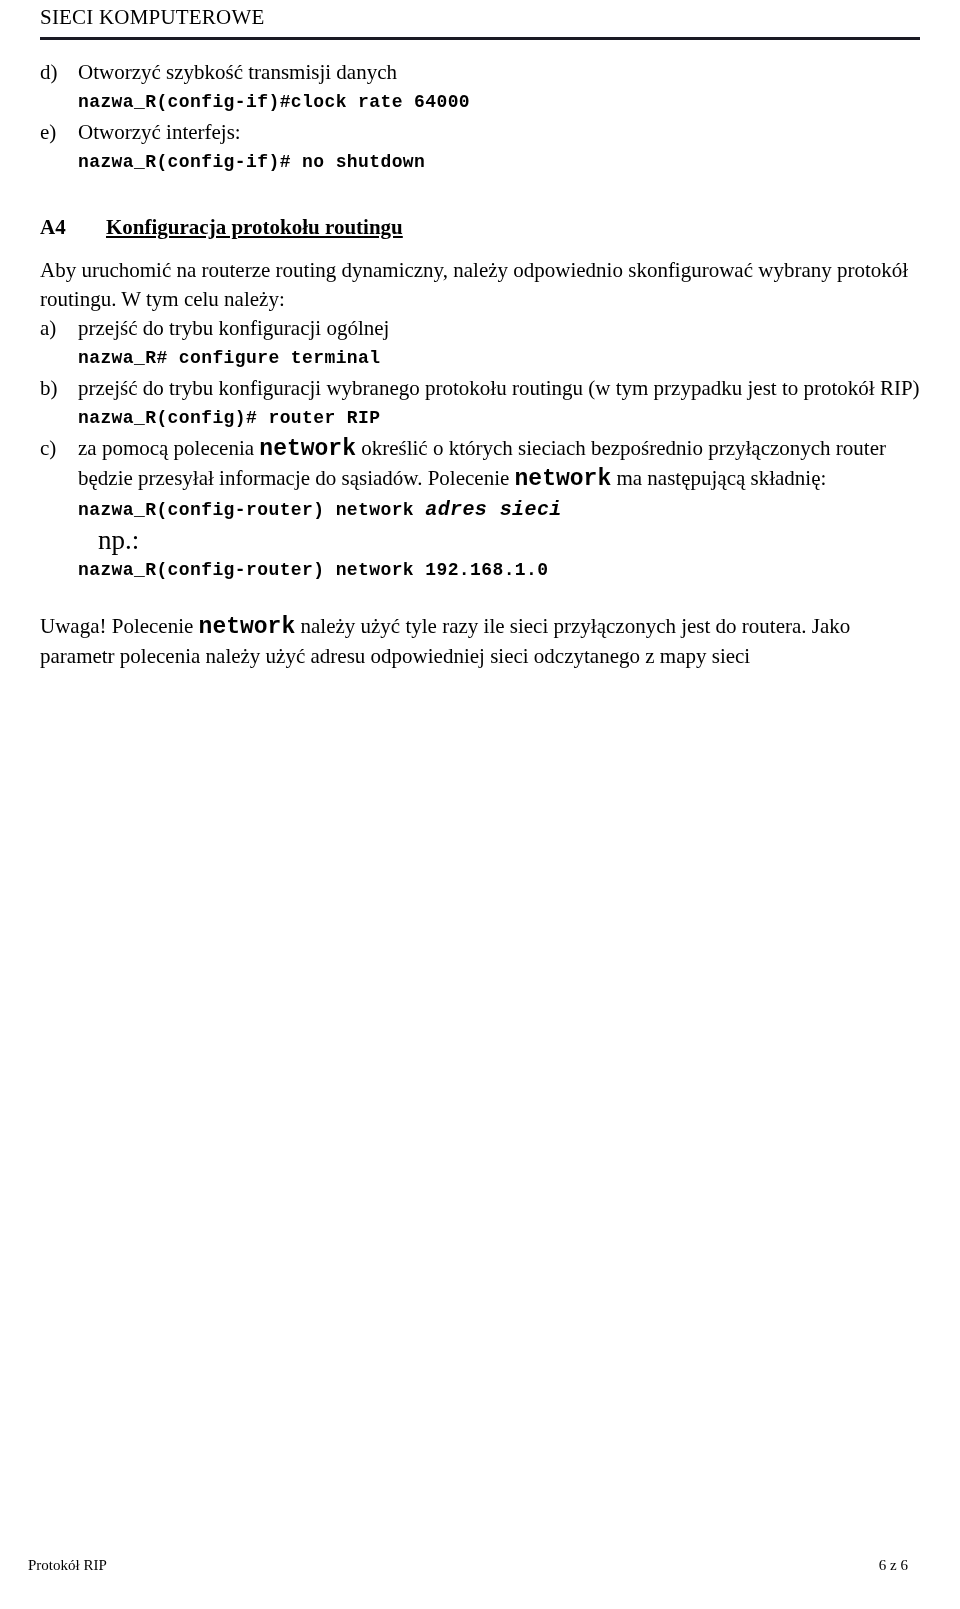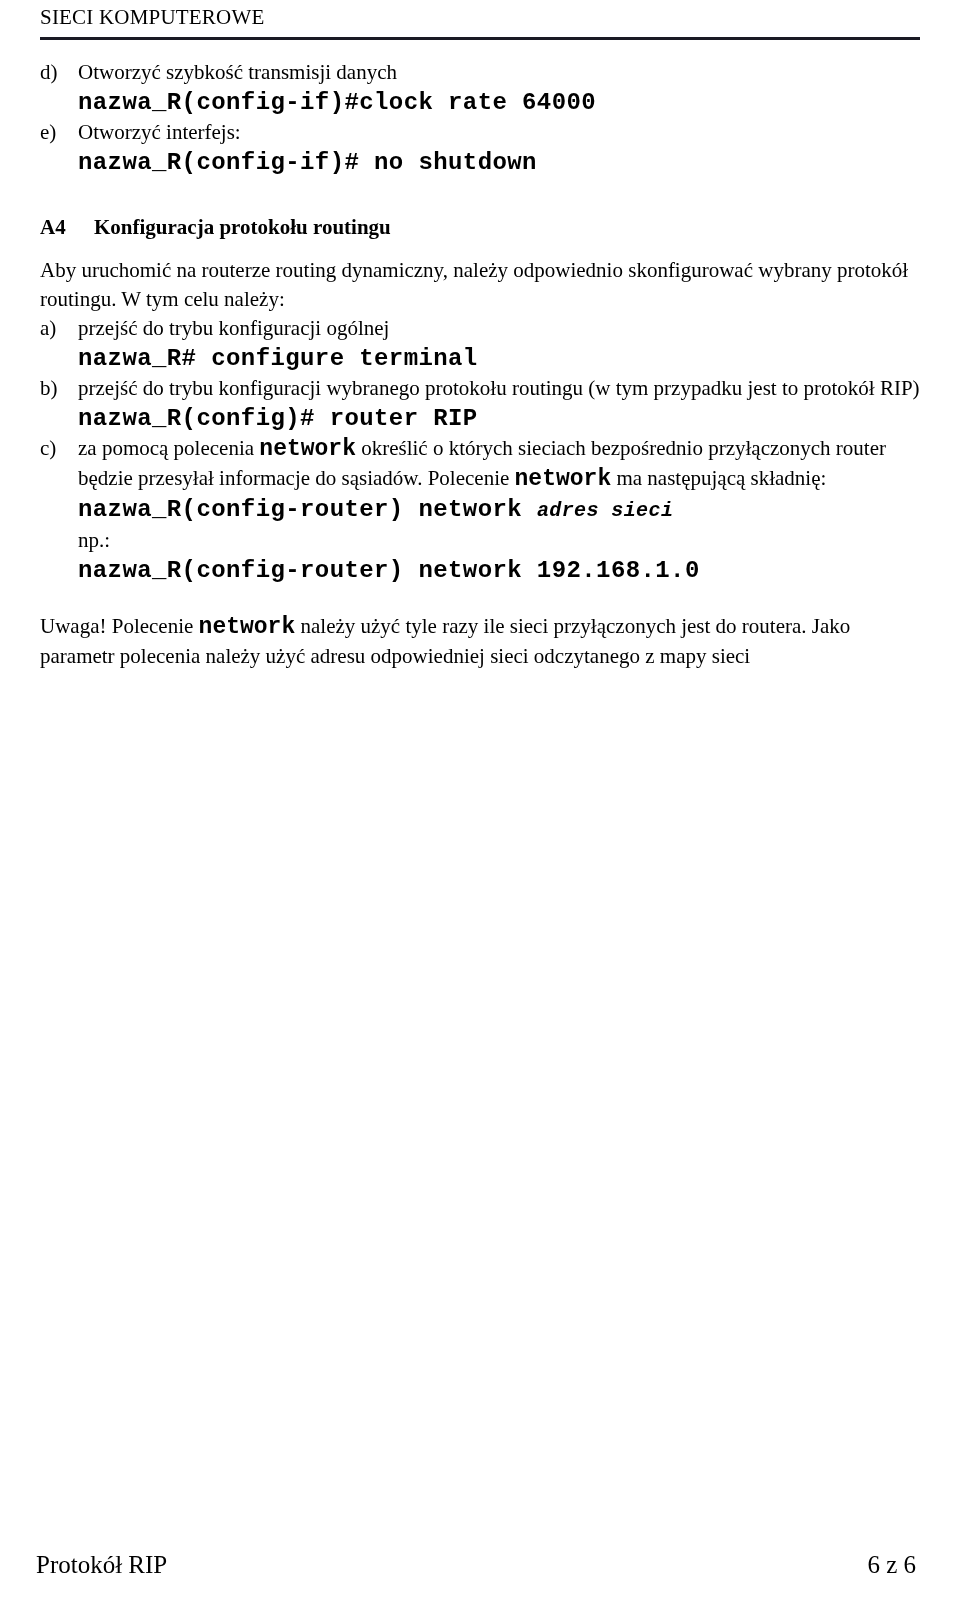--- a/index.html
+++ b/index.html
@@ -57,21 +57,21 @@
   .para {
     font-size: 21px;
     line-height: 29px;
     text-align: left;
     margin: 0;
   }
 
   .mono {
     font-family: "Liberation Mono", "DejaVu Sans Mono", monospace;
     font-weight: bold;
-    font-size: 24px;
+    font-size: 18px;
     letter-spacing: 0.4px;
   }
   .mono-ital {
     font-family: "Liberation Mono", "DejaVu Sans Mono", monospace;
     font-weight: bold;
     font-style: italic;
     font-size: 20px;
     letter-spacing: 0.4px;
   }
   .mono-inline {
@@ -97,54 +97,55 @@
     flex: 1 1 auto;
     font-size: 21px;
     line-height: 29px;
   }
   .cmdline {
     margin-left: 38px;
     line-height: 31px;
     white-space: nowrap;
   }
   .plainline {
-    margin-left: 38px;
-    font-size: 21px;
+    margin-left: 58px;
+    font-size: 27px;
     line-height: 29px;
   }
 
   
   .section-head {
     display: flex;
     align-items: baseline;
     font-weight: bold;
     font-size: 21px;
     line-height: 30px;
     margin: 0;
+    gap: 12px;
   }
   .section-num {
     width: 54px;
     flex: 0 0 54px;
   }
-  .section-title { flex: 1 1 auto; }
+  .section-title { flex: 1 1 auto; text-decoration: underline; }
 
   .gap-sm { height: 14px; }
   .gap-md { height: 26px; }
   .gap-lg { height: 34px; }
 
   
   .footer {
     position: absolute;
-    left: 36px;
+    left: 28px;
     top: 1551px;
     width: 880px;
     display: flex;
     justify-content: space-between;
     align-items: baseline;
-    font-size: 25px;
+    font-size: 15px;
     line-height: 28px;
   }
 </style>
 </head>
 <body>
 
 <div class="page">
 
   <div class="header">
     <div class="header-title">SIECI KOMPUTEROWE</div>

